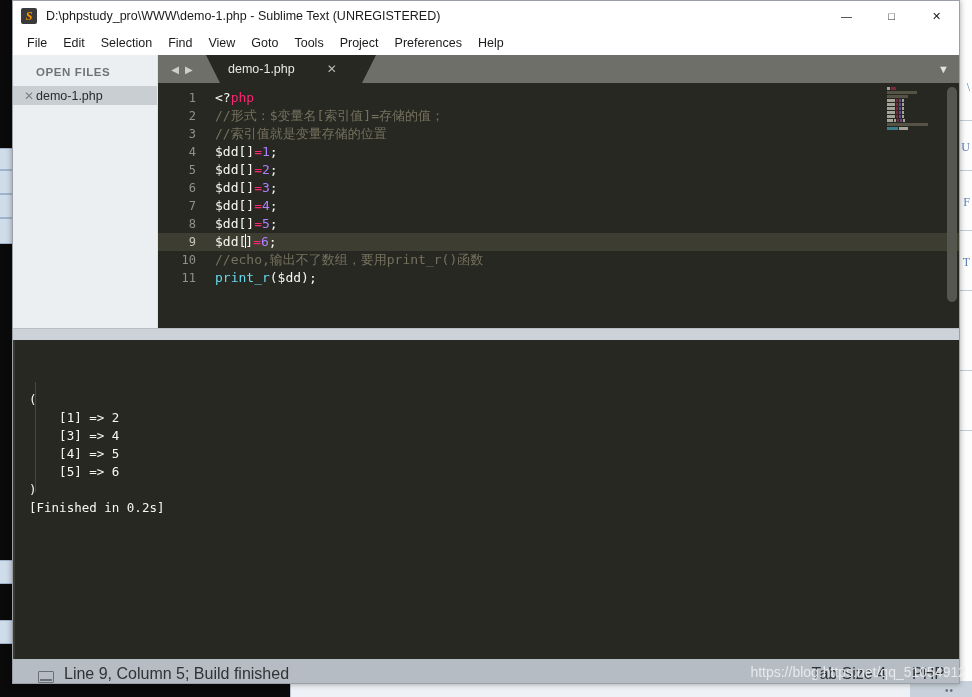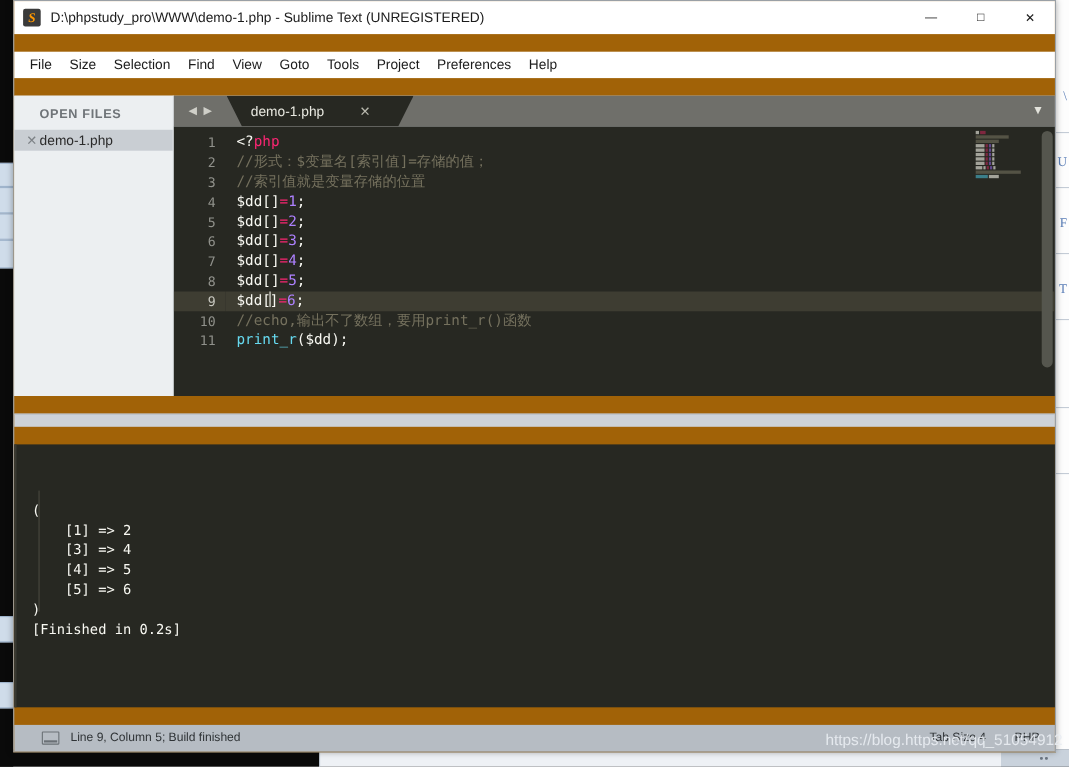--- a/index.html
+++ b/index.html
@@ -52,25 +52,24 @@
   }
   .bg-dots {
     position: absolute; right: 18px; bottom: 1px;
     font-size: 10px; color: #6a7480; letter-spacing: 1px;
   }
 
   
   #sublime {
     position: absolute;
     left: 12px; top: 0; width: 948px; height: 684px;
-    background: #a16207;
+    background: #ffffff;
     border: 1px solid #9aa0a6;
     display: flex; flex-direction: column;
     box-shadow: 0 0 6px rgba(0,0,0,.35);
-    gap: 16px;
   }
 
   
   #titlebar {
     height: 30px; min-height: 30px;
     background: #ffffff;
     display: flex; align-items: center;
     position: relative;
   }
   #app-icon {
@@ -244,23 +243,23 @@
   .indent-guide {
     position: absolute; left: 20px; top: 42px;
     width: 1px; height: 110px;
     background: #49483e;
   }
 
   
   #statusbar {
     height: 24px; min-height: 24px;
     background: #b6bcc3;
-    display: flex; align-items: center;
-    position: relative;
-    font-size: 11px; color: #2f3336;
+    display: flex; align-items: flex-end;
+    position: relative;
+    font-size: 16px; color: #2f3336;
   }
   #status-icon {
     width: 16px; height: 12px; margin-left: 25px; margin-right: 10px;
     border: 1.5px solid #6a7076; border-radius: 1px;
     position: relative;
   }
   #status-icon::after {
     content: ""; position: absolute; left: 1px; right: 1px; bottom: 1px;
     height: 2px; background: #6a7076;
   }
@@ -314,21 +313,21 @@
     <div id="title-text">D:\phpstudy_pro\WWW\demo-1.php - Sublime Text (UNREGISTERED)</div>
     <div class="wincontrols">
       <div class="winbtn">—</div>
       <div class="winbtn">□</div>
       <div class="winbtn close">✕</div>
     </div>
   </div>
 
   <div id="menubar">
     <div class="menu-item">File</div>
-    <div class="menu-item">Size</div>
+    <div class="menu-item">Edit</div>
     <div class="menu-item">Selection</div>
     <div class="menu-item">Find</div>
     <div class="menu-item">View</div>
     <div class="menu-item">Goto</div>
     <div class="menu-item">Tools</div>
     <div class="menu-item">Project</div>
     <div class="menu-item">Preferences</div>
     <div class="menu-item">Help</div>
   </div>
 

